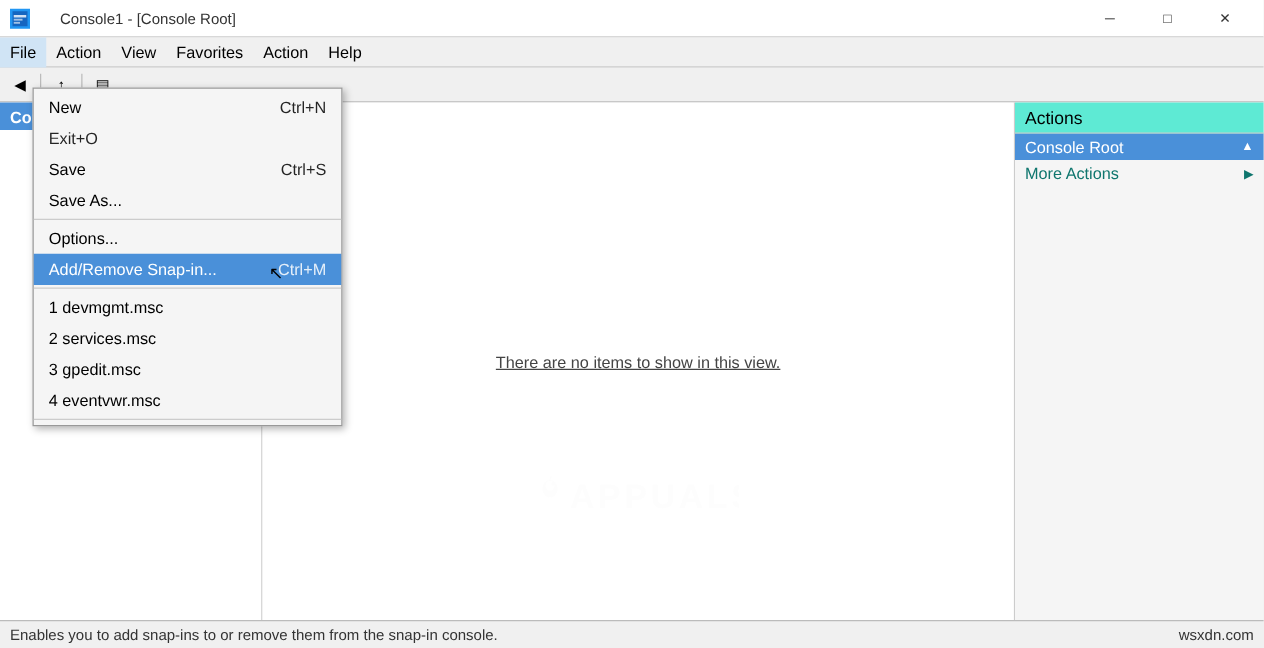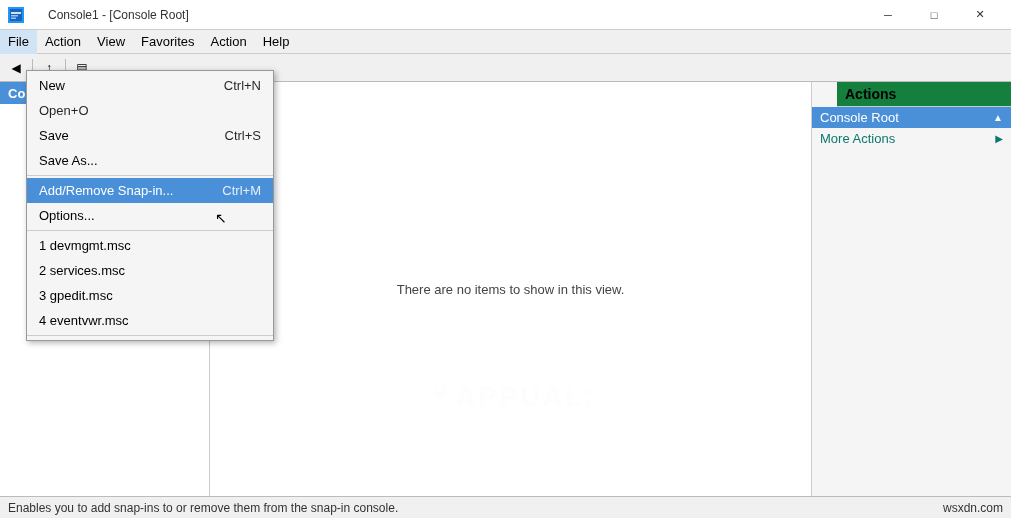--- a/index.html
+++ b/index.html
@@ -135,20 +135,21 @@
       flex: 1;
       background: #fff;
       display: flex;
       align-items: center;
       justify-content: center;
       position: relative;
     }
     .no-items-text {
       color: #444;
       font-size: 13px;
+      text-decoration: underline;
     }
     .appuals-watermark {
       position: absolute;
       bottom: 60px;
       left: 50%;
       transform: translateX(-50%);
       opacity: 0.15;
       font-size: 48px;
       font-weight: bold;
       color: #888;
@@ -158,27 +159,26 @@
       gap: 4px;
     }
 
     
     .right-panel {
       width: 200px;
       border-left: 1px solid #ccc;
       background: #f5f5f5;
     }
     .actions-header {
-      background: #15803d;
+      background: #5eead4;
       padding: 4px 8px;
       font-size: 14px;
-      font-weight: bold;
+      font-weight: normal;
       color: #000;
       border-bottom: 1px solid #ccc;
-      margin-left: 25px;
     }
     .actions-item {
       padding: 3px 8px;
       display: flex;
       align-items: center;
       justify-content: space-between;
       cursor: pointer;
       font-size: 13px;
       color: #0f766e;
     }
@@ -274,38 +274,38 @@
   <div class="menu-item">Favorites</div>
   <div class="menu-item">Action</div>
   <div class="menu-item">Help</div>
 
   <div class="dropdown-menu">
     <div class="drop-item">
       <span class="drop-item-label">New</span>
       <span class="shortcut">Ctrl+N</span>
     </div>
     <div class="drop-item">
-      <span class="shortcut">Open+O</span>
+      <span class="shortcut">Exit+O</span>
     </div>
     <div class="drop-item">
       <span class="drop-item-label">Save</span>
       <span class="shortcut">Ctrl+S</span>
     </div>
     <div class="drop-item">
       <span class="drop-item-label">Save As...</span>
       <span class="shortcut"></span>
     </div>
     <div class="drop-separator"></div>
+    <div class="drop-item">
+      <span class="drop-item-label">Options...</span>
+      <span class="shortcut"></span>
+    </div>
     <div class="drop-item selected">
       <span class="drop-item-label">Add/Remove Snap-in...</span>
       <span class="shortcut">Ctrl+M</span>
-    </div>
-    <div class="drop-item">
-      <span class="drop-item-label">Options...</span>
-      <span class="shortcut"></span>
     </div>
     <div class="drop-separator"></div>
     <div class="drop-item">
       <span class="drop-item-label">1 devmgmt.msc</span>
     </div>
     <div class="drop-item">
       <span class="drop-item-label">2 services.msc</span>
     </div>
     <div class="drop-item">
       <span class="drop-item-label">3 gpedit.msc</span>

